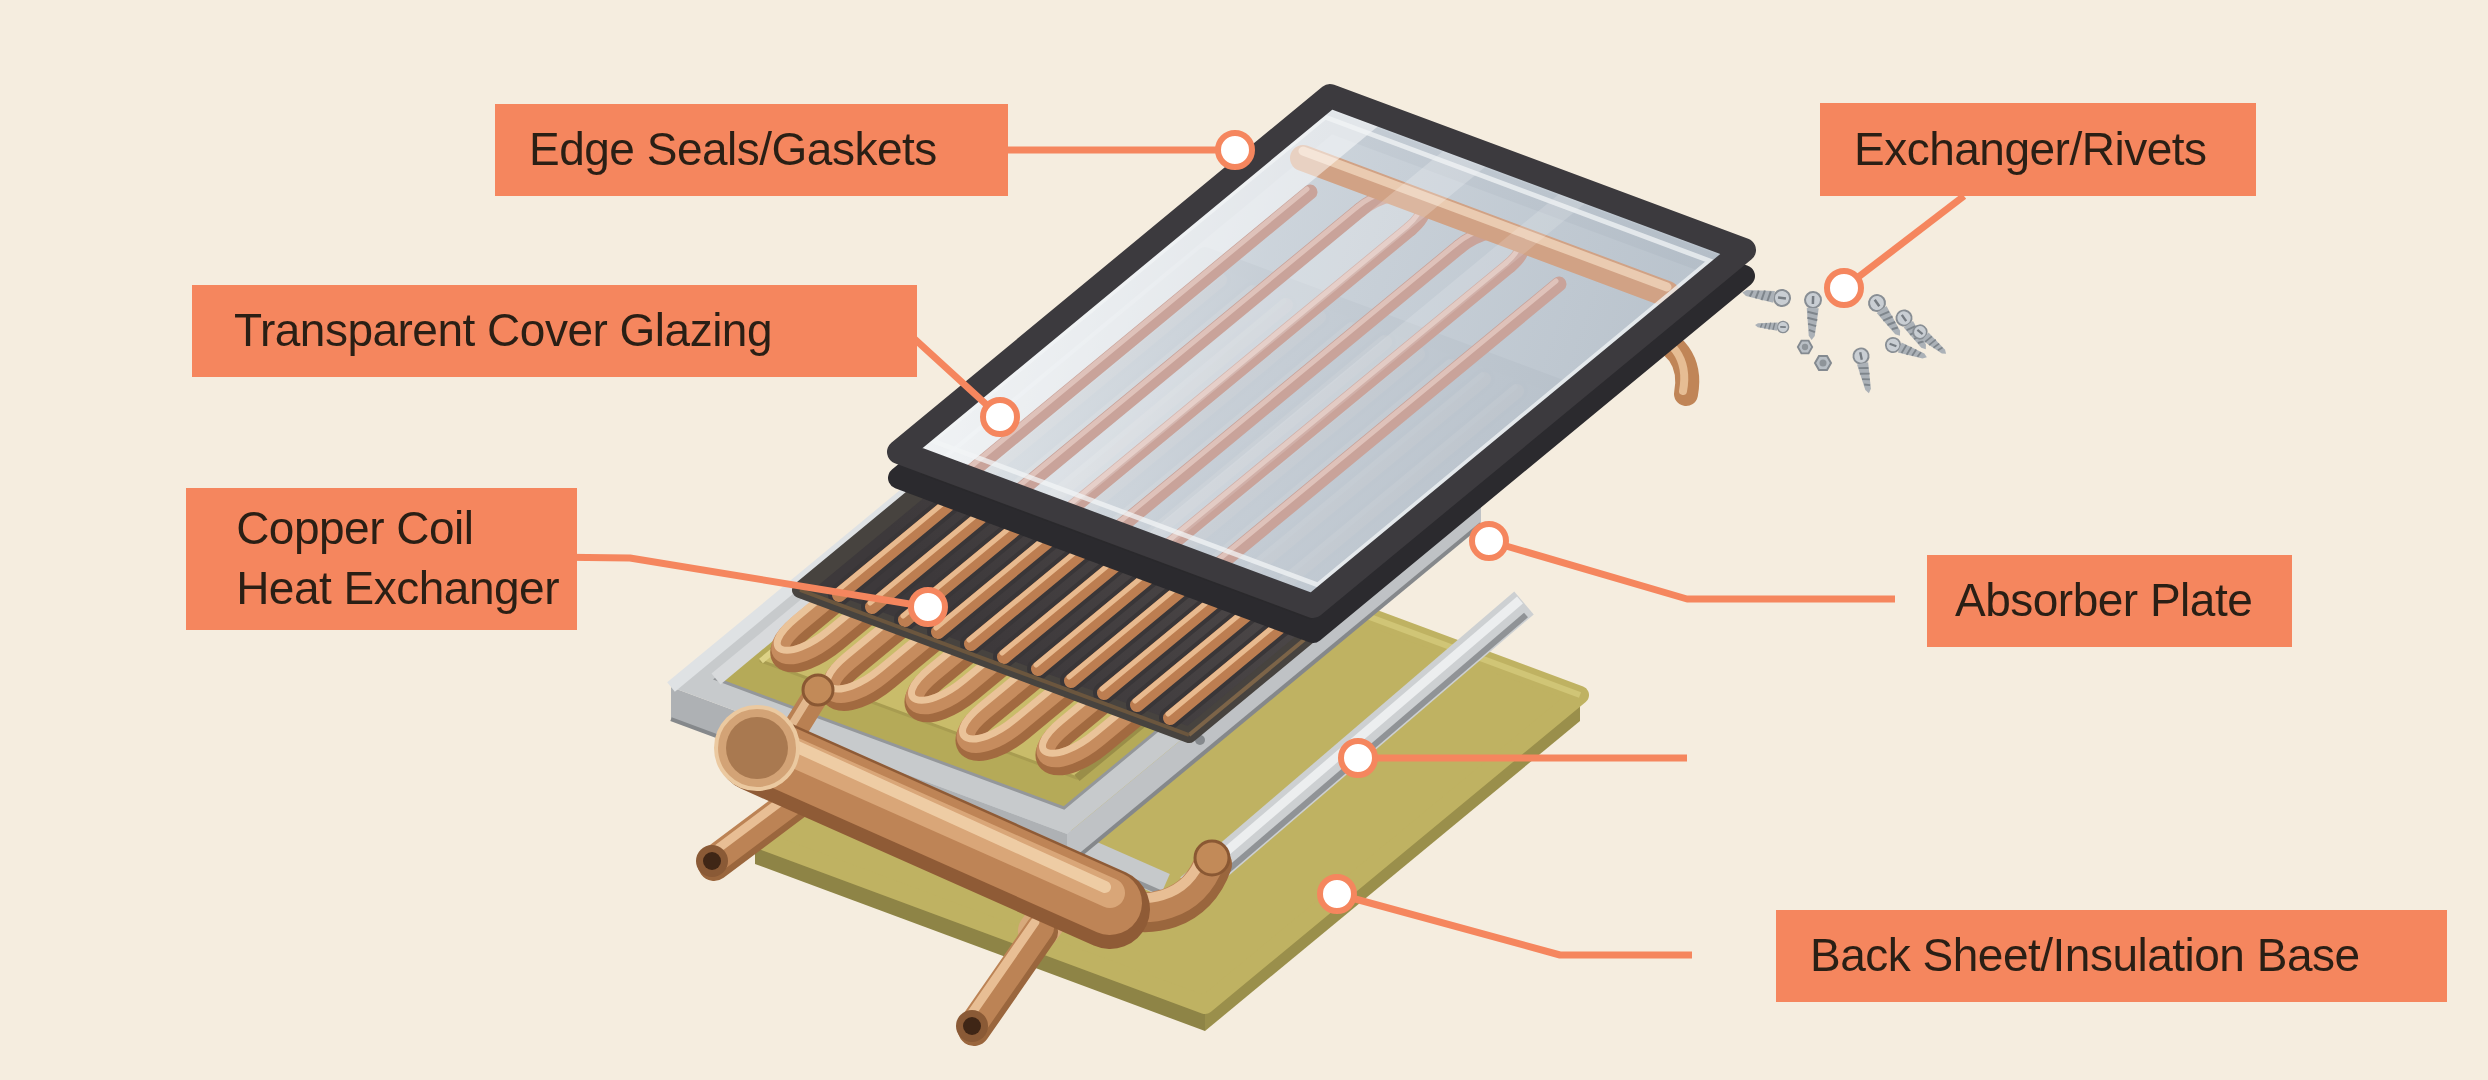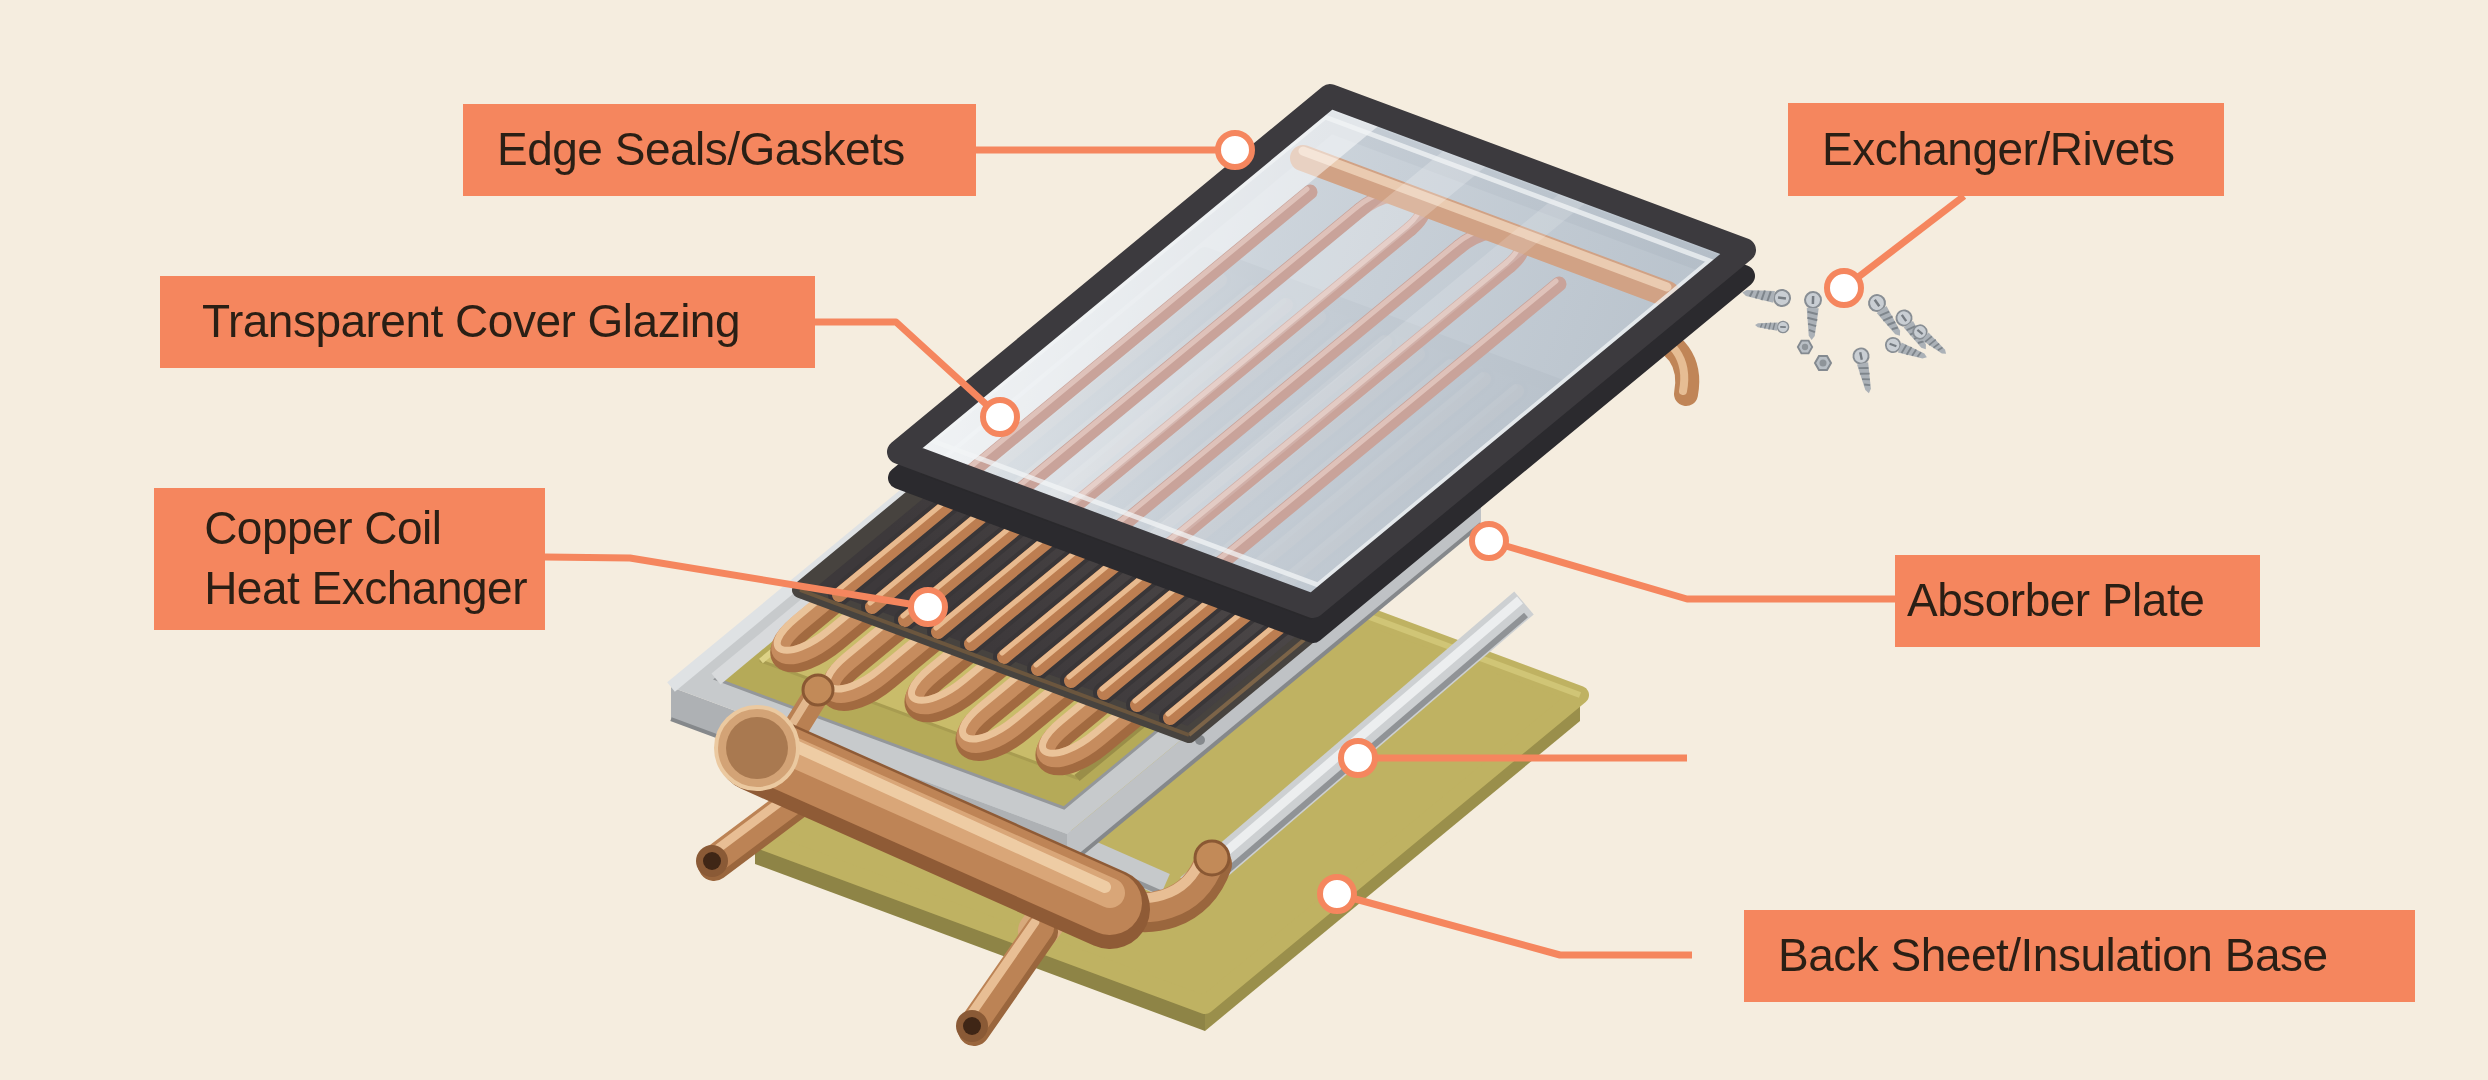--- a/index.html
+++ b/index.html
@@ -12,20 +12,21 @@
     color:var(--labeltext,#2A1F15);
     font-family:"Liberation Sans",sans-serif;
     font-size:46px;
     line-height:1.3;
     letter-spacing:-0.5px;
     display:flex;
     align-items:center;
     padding:0 18px 0 34px;
     white-space:pre-line;
     box-sizing:border-box;
+    margin-left:32px;
   }
   .leader{stroke:var(--accent,#F5865E);stroke-width:7;fill:none;}
   .dot{fill:#FFFFFF;stroke:var(--accent,#F5865E);stroke-width:6;}
 </style>
 </head>
 <body>
 
 <div class="stage">
 
 <svg width="2488" height="1080" viewBox="0 0 2488 1080">
@@ -239,30 +240,30 @@
 </svg>
 
 <div class="label" style="left:463px;top:104px;width:513px;height:92px;">
   <span>Edge Seals/Gaskets</span>
 </div>
 
 <div class="label" style="left:1788px;top:103px;width:436px;height:93px;">
   <span>Exchanger/Rivets</span>
 </div>
 
-<div class="label" style="left:160px;top:276px;width:655px;height:92px;padding-left:42px;">
+<div class="label" style="left:160px;top:285px;width:725px;height:92px;padding-left:42px;">
   <span>Transparent Cover Glazing</span>
 </div>
 
 <div class="label" style="left:154px;top:488px;width:391px;height:142px;justify-content:flex-end;">
   <span>Copper Coil
 Heat Exchanger</span>
 </div>
 
-<div class="label" style="left:1895px;top:555px;width:365px;height:92px;padding-left:12px;">
+<div class="label" style="left:1895px;top:555px;width:365px;height:92px;padding-left:28px;">
   <span>Absorber Plate</span>
 </div>
 
 
 <div class="label" style="left:1744px;top:910px;width:671px;height:92px;">
   <span>Back Sheet/Insulation Base</span>
 </div>
 
 </div>
 

